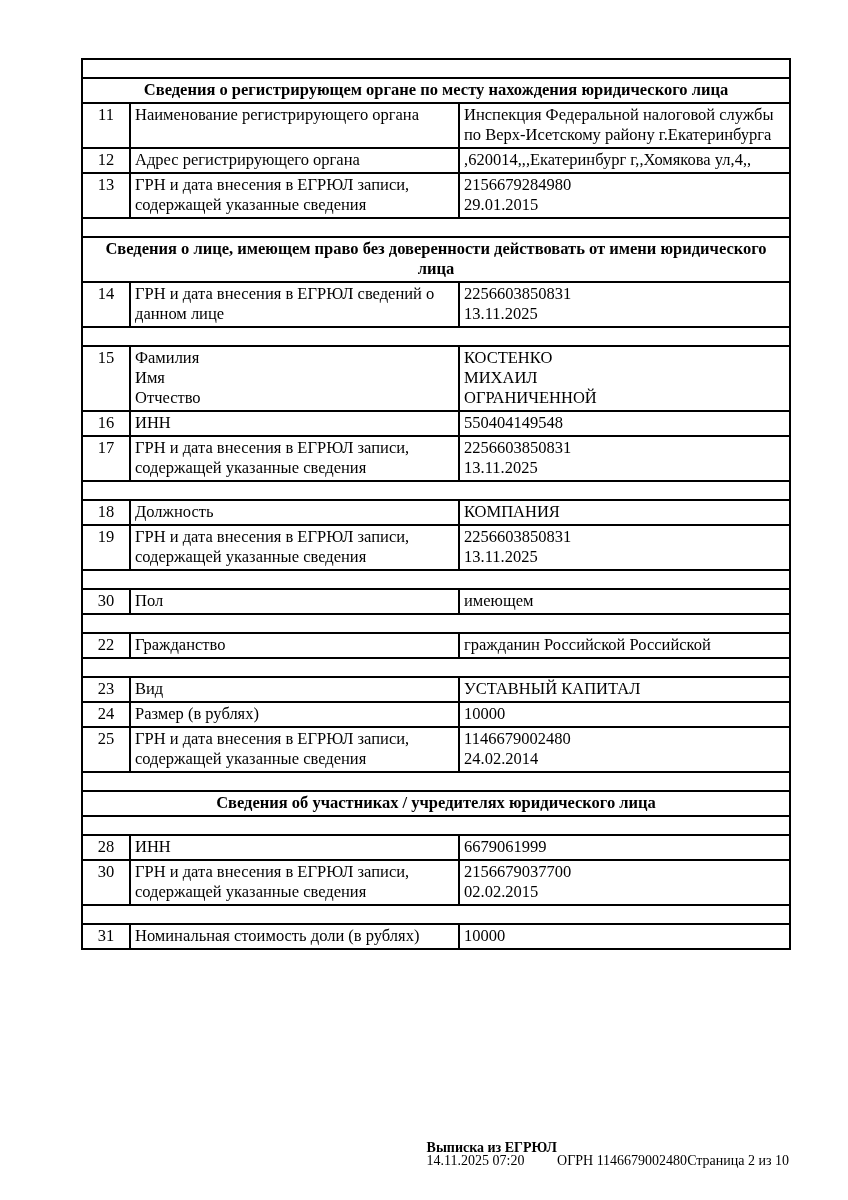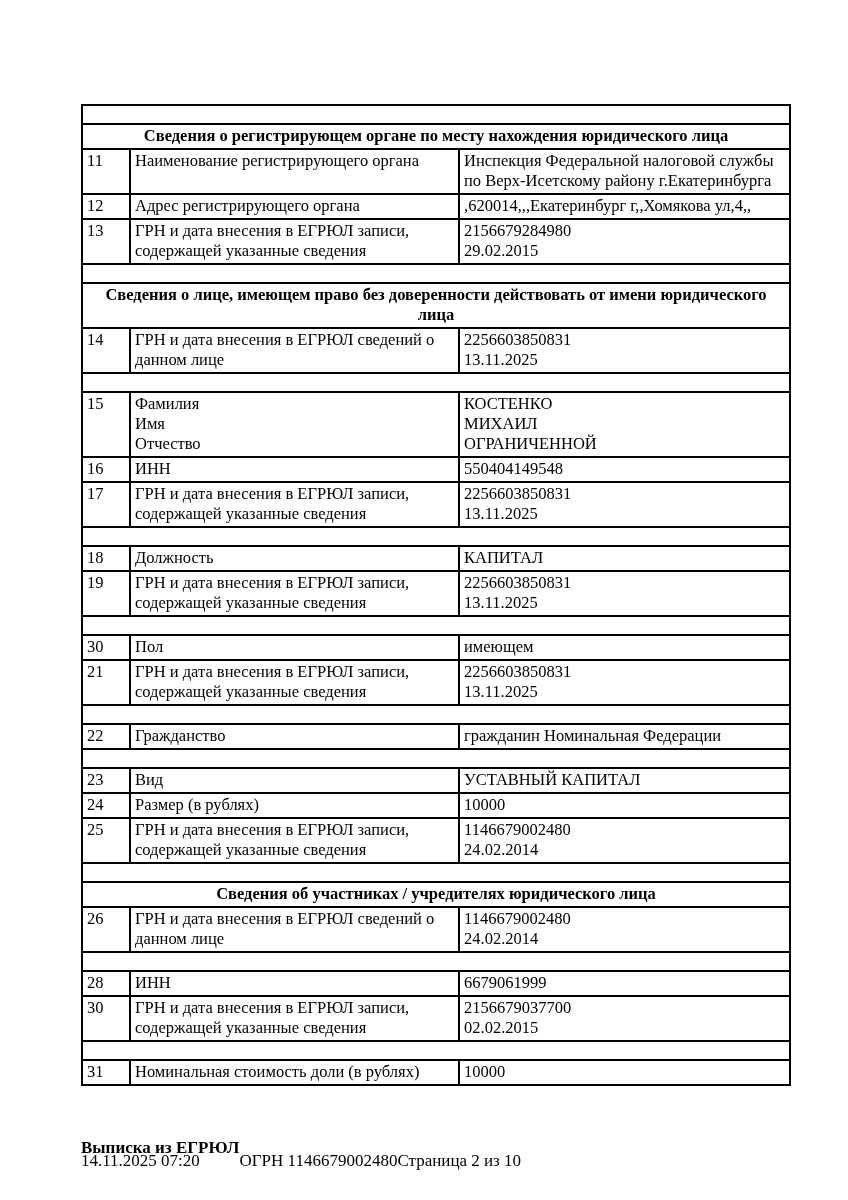--- a/index.html
+++ b/index.html
@@ -13,47 +13,46 @@
     color: #000000;
     overflow: hidden;
   }
   table.egrul-table {
     position: absolute;
     left: 81px;
     top: 58px;
     width: 708px;
     border-collapse: collapse;
     table-layout: fixed;
-    margin-top: 46px;
   }
   table.egrul-table td {
     border: 2px solid #000000;
     padding: 1px 4px 2px 4px;
     vertical-align: top;
     font-size: 16.5px;
     line-height: 20px;
     overflow: hidden;
   }
   tr.spacer td { height: 19px; padding: 0; }
   tr.section td {
     font-weight: bold;
     text-align: center;
     padding-left: 2px;
     padding-right: 2px;
   }
-  td.num { text-align: left; padding-left: 1px; padding-right: 1px; }
+  td.num { text-align: center; padding-left: 1px; padding-right: 1px; }
   .footer {
     position: absolute;
     left: 81px;
     top: 1141px;
     width: 708px;
     display: flex;
-    justify-content: flex-start;
+    justify-content: flex-end;
     align-items: flex-end;
-    font-size: 17px;
+    font-size: 14px;
     line-height: 13px;
   }
   .footer .doc-title { font-weight: bold; }
 </style>
 </head>
 <body>
 
 <div class="page">
 
   <table class="egrul-table">
@@ -91,21 +90,21 @@
           </td>
         </tr>
         <tr class="data">
           <td class="num">13</td>
           <td class="label">
             <div>ГРН и дата внесения в ЕГРЮЛ записи,</div>
             <div>содержащей указанные сведения</div>
           </td>
           <td class="value">
             <div>2156679284980</div>
-            <div>29.02.2015</div>
+            <div>29.01.2015</div>
           </td>
         </tr>
         <tr class="spacer">
           <td colspan="3"></td>
         </tr>
         <tr class="section">
           <td colspan="3">
             <div>Сведения о лице, имеющем право без доверенности действовать от имени юридического</div>
             <div>лица</div>
           </td>
@@ -159,21 +158,21 @@
         </tr>
         <tr class="spacer">
           <td colspan="3"></td>
         </tr>
         <tr class="data">
           <td class="num">18</td>
           <td class="label">
             <div>Должность</div>
           </td>
           <td class="value">
-            <div>КАПИТАЛ</div>
+            <div>КОМПАНИЯ</div>
           </td>
         </tr>
         <tr class="data">
           <td class="num">19</td>
           <td class="label">
             <div>ГРН и дата внесения в ЕГРЮЛ записи,</div>
             <div>содержащей указанные сведения</div>
           </td>
           <td class="value">
             <div>2256603850831</div>
@@ -185,41 +184,30 @@
         </tr>
         <tr class="data">
           <td class="num">30</td>
           <td class="label">
             <div>Пол</div>
           </td>
           <td class="value">
             <div>имеющем</div>
           </td>
         </tr>
-        <tr class="data">
-          <td class="num">21</td>
-          <td class="label">
-            <div>ГРН и дата внесения в ЕГРЮЛ записи,</div>
-            <div>содержащей указанные сведения</div>
-          </td>
-          <td class="value">
-            <div>2256603850831</div>
-            <div>13.11.2025</div>
-          </td>
-        </tr>
         <tr class="spacer">
           <td colspan="3"></td>
         </tr>
         <tr class="data">
           <td class="num">22</td>
           <td class="label">
             <div>Гражданство</div>
           </td>
           <td class="value">
-            <div>гражданин Номинальная Федерации</div>
+            <div>гражданин Российской Российской</div>
           </td>
         </tr>
         <tr class="spacer">
           <td colspan="3"></td>
         </tr>
         <tr class="data">
           <td class="num">23</td>
           <td class="label">
             <div>Вид</div>
           </td>
@@ -246,31 +234,20 @@
             <div>1146679002480</div>
             <div>24.02.2014</div>
           </td>
         </tr>
         <tr class="spacer">
           <td colspan="3"></td>
         </tr>
         <tr class="section">
           <td colspan="3">
             <div>Сведения об участниках / учредителях юридического лица</div>
-          </td>
-        </tr>
-        <tr class="data">
-          <td class="num">26</td>
-          <td class="label">
-            <div>ГРН и дата внесения в ЕГРЮЛ сведений о</div>
-            <div>данном лице</div>
-          </td>
-          <td class="value">
-            <div>1146679002480</div>
-            <div>24.02.2014</div>
           </td>
         </tr>
         <tr class="spacer">
           <td colspan="3"></td>
         </tr>
         <tr class="data">
           <td class="num">28</td>
           <td class="label">
             <div>ИНН</div>
           </td>

